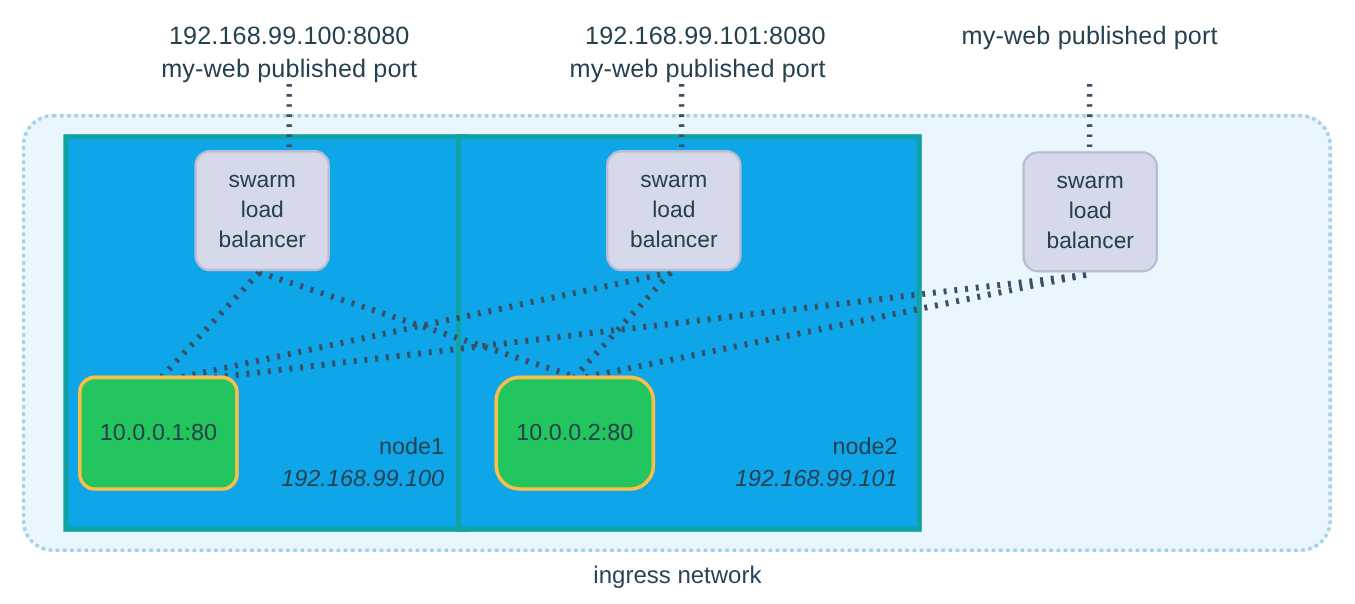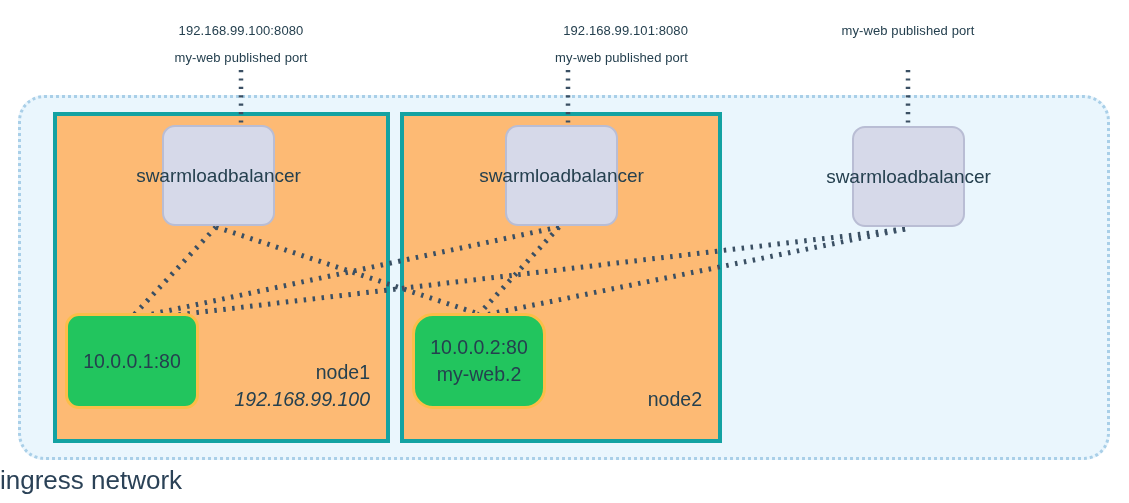--- a/index.html
+++ b/index.html
@@ -17,21 +17,21 @@
     height: 503px;
     background: #ffffff;
     overflow: hidden;
   }
 
   
   .port-label {
     position: absolute;
     text-align: center;
     color: #25404f;
-    font-size: 13px;
+    font-size: 21px;
     line-height: 27px;
     white-space: nowrap;
     letter-spacing: 0.1px;
   }
   .port-label .l1 { display: block; }
   .port-label .l2 { display: block; }
 
   
   #ingress-boundary {
     position: absolute;
@@ -43,37 +43,37 @@
     background: #eaf6fd;
     border: 3px dotted #a9cfe8;
     border-radius: 26px;
   }
 
   #ingress-network-label {
     position: absolute;
     left: 0;
     top: 462px;
     width: 1129px;
-    text-align: left;
+    text-align: center;
     color: #2b4257;
-    font-size: 26px;
+    font-size: 20px;
     line-height: 36px;
   }
 
   
   .node-box {
     position: absolute;
     top: 112px;
     height: 331px;
     box-sizing: border-box;
-    background: #fdba74;
+    background: #0ea5e9;
     border: 4px solid #13a2a2;
   }
   #node-box-1 { left: 53px;  width: 337px; }
-  #node-box-2 { left: 400px; width: 322px; }
+  #node-box-2 { left: 380px; width: 388px; }
   #node-box-3 { left: 744px; width: 334px; }
 
   .node-caption {
     position: absolute;
     right: 16px;
     bottom: 26px;
     text-align: right;
     color: #25404f;
     font-size: 19.5px;
     line-height: 27px;
@@ -89,21 +89,21 @@
     height: 101px;
     box-sizing: border-box;
     background: #d6d9e9;
     border: 2px solid #b9bdd4;
     border-radius: 13px;
     color: #25404f;
     font-size: 19px;
     line-height: 25px;
     text-align: center;
     display: flex;
-    flex-direction: row;
+    flex-direction: column;
     align-items: center;
     justify-content: center;
   }
   .lb-box span { display: block; }
   #lb-1 { left: 162px; top: 125px; }
   #lb-2 { left: 505px; top: 125px; }
   #lb-3 { left: 852px; top: 126px; }
 
   
   .task-box {
@@ -147,20 +147,21 @@
   <div class="node-box" id="node-box-1">
     <div class="node-caption">
       <span class="name">node1</span>
       <span class="ip">192.168.99.100</span>
     </div>
   </div>
 
   <div class="node-box" id="node-box-2">
     <div class="node-caption">
       <span class="name">node2</span>
+      <span class="ip">192.168.99.101</span>
     </div>
   </div>
 
 
   <svg id="connectors" viewBox="0 0 1129 503" xmlns="http://www.w3.org/2000/svg">
     <g stroke="#3a4f63" stroke-width="4.5" stroke-linecap="butt" stroke-dasharray="2.2 6.2" fill="none">
 
       <line x1="241" y1="70" x2="241" y2="125"></line>
       <line x1="568" y1="70" x2="568" y2="125"></line>
       <line x1="908" y1="70" x2="908" y2="126"></line>
@@ -195,21 +196,20 @@
     <span>load</span>
     <span>balancer</span>
   </div>
 
   <div class="task-box" id="task-1">
     <span>10.0.0.1:80</span>
   </div>
 
   <div class="task-box" id="task-2">
     <span>10.0.0.2:80</span>
-    <span>my-web.2</span>
   </div>
 
   <div class="port-label" style="left:121px; top:17px; width:240px;">
     <span class="l1">192.168.99.100:8080</span>
     <span class="l2">my-web published port</span>
   </div>
 
   <div class="port-label" style="left:448px; top:17px; width:240px;text-align:right;">
     <span class="l1">192.168.99.101:8080</span>
     <span class="l2">my-web published port</span>

